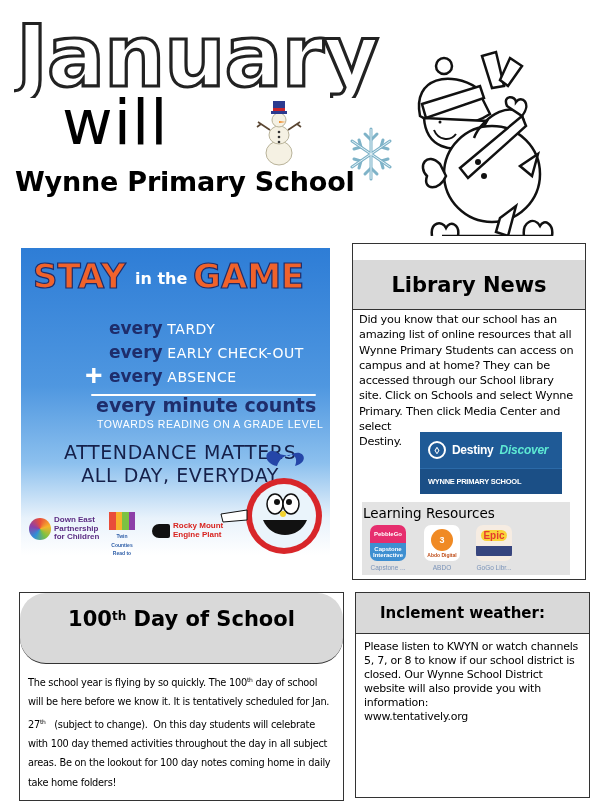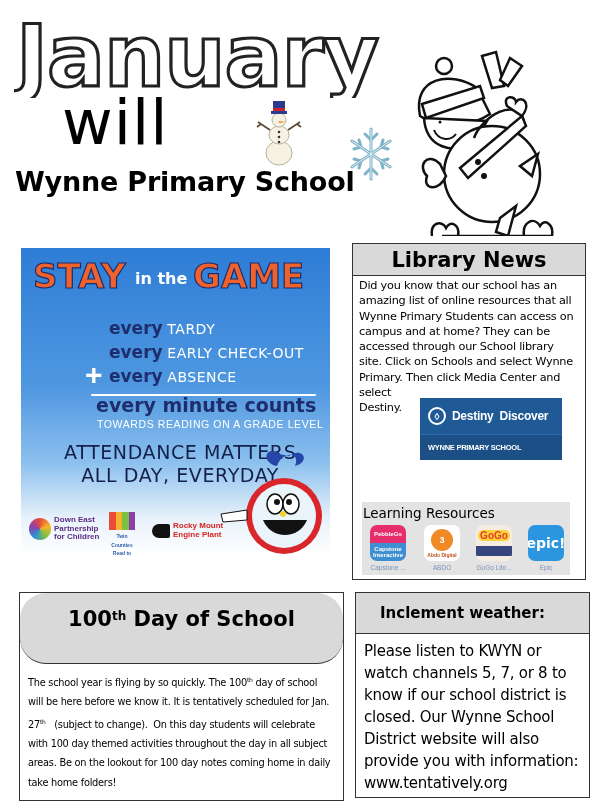--- a/index.html
+++ b/index.html
@@ -80,29 +80,29 @@
   .logo-cummins .c { width: 18px; height: 14px; background: #111; border-radius: 7px 2px 2px 7px; }
   .clock { position: absolute; left: 198px; top: 200px; width: 110px; height: 110px; }
 
   
   .box { position: absolute; border: 1.5px solid #333; background: #fff; }
   .box-head { background: #d9d9d9; border-bottom: 1.5px solid #333; display: flex; align-items: center; justify-content: center;
     font-family: "DejaVu Sans", sans-serif; font-weight: bold; color: #000; }
   .box-body { font-family: "DejaVu Sans", sans-serif; color: #000; }
 
   .library { left: 352px; top: 243px; width: 234px; height: 337px; }
-  .library .box-head { height: 32px; font-size: 21px; }
+  .library .box-head { height: 50px; font-size: 21px; margin-top: 16px; }
   .library .box-body { padding: 2px 6px 0 6px; font-size: 11.3px; line-height: 15.3px; letter-spacing: -0.25px; }
   .destiny-row { display: flex; align-items: flex-start; }
   .destiny-card {
     margin-left: 18px; width: 142px; height: 62px; background: #1f5a96; color: #fff; position: relative; top: -2px;
   }
   .destiny-top { height: 36px; display: flex; align-items: center; padding-left: 8px; gap: 6px; font-weight: bold; font-size: 12px; font-family: "Liberation Sans", sans-serif; }
   .destiny-top .ring { width: 18px; height: 18px; border: 2px solid #fff; border-radius: 50%; display: flex; align-items: center; justify-content: center; font-size: 10px; }
-  .destiny-top .disc { color: #ffffff; }
+  .destiny-top .disc { color: #5eead4; font-style: italic; }
   .destiny-bottom { height: 26px; background: #1b4f86; border-top: 1px solid #2b6aa8; display: flex; align-items: center; padding-left: 8px; font-size: 7.5px; font-weight: bold; font-family: "Liberation Sans", sans-serif; }
   .resources {
     position: absolute; left: 9px; top: 258px; width: 208px; height: 73px; background: #e3e3e3;
   }
   .resources-title { position: absolute; left: 1px; top: 3px; font-size: 13.5px; font-family: "DejaVu Sans", sans-serif; }
   .res-item { position: absolute; top: 23px; width: 52px; text-align: center; }
   .res-icon { width: 36px; height: 36px; margin: 0 auto; border-radius: 7px; overflow: hidden; font-size: 6px; font-weight: bold; color: #fff; display: flex; flex-direction: column; }
   .res-label { font-size: 6.5px; color: #7a93b8; margin-top: 3px; white-space: nowrap; overflow: hidden; }
   .ic-capstone .t { flex: 1; background: #e62e6e; display: flex; align-items: center; justify-content: center; }
   .ic-capstone .b { flex: 1; background: #3e8fd1; display: flex; align-items: center; justify-content: center; text-align: center; line-height: 6px; }
@@ -115,21 +115,21 @@
   .ic-epic { background: #2b95df; align-items: center; justify-content: center; font-size: 14px; font-family: "DejaVu Sans", sans-serif; }
 
   .hundred { left: 19px; top: 592px; width: 325px; height: 209px; }
   .hundred .box-head { height: 71px; font-size: 21px; padding-bottom: 18px; border-radius: 26px; }
   .hundred .box-head sup { font-size: 12px; position: relative; top: -3px; }
   .hundred .box-body { padding: 6px 8px 0 8px; font-size: 9.8px; line-height: 19.2px; letter-spacing: -0.25px; }
   .hundred .box-body sup { font-size: 6px; }
 
   .inclement { left: 355px; top: 592px; width: 235px; height: 206px; }
   .inclement .box-head { height: 41px; font-size: 15px; justify-content: flex-start; padding-left: 24px; }
-  .inclement .box-body { padding: 6px 8px 0 8px; font-size: 15px; line-height: 22px; letter-spacing: -0.25px; }
+  .inclement .box-body { padding: 6px 8px 0 8px; font-size: 11px; line-height: 14px; letter-spacing: -0.25px; }
 </style>
 </head>
 <body>
 
 <svg class="title-january" viewBox="0 0 370 90">
   <text x="2" y="78">January</text>
 </svg>
 <div class="title-news">will</div>
 <div class="title-school">Wynne Primary School</div>
 
@@ -269,28 +269,24 @@
     </div>
     <div class="res-item" style="left:54px">
       <div class="res-icon ic-abdo">
         <div class="o">3</div>
         <div class="l">Abdo Digital</div>
       </div>
       <div class="res-label">ABDO</div>
     </div>
     <div class="res-item" style="left:106px">
       <div class="res-icon ic-gogo">
-        <div class="g">GoGo</div>
+        <div class="g">Epic</div>
         <div class="s"></div>
       </div>
       <div class="res-label">GoGo Libr...</div>
-    </div>
-    <div class="res-item" style="left:158px">
-      <div class="res-icon ic-epic">epic!</div>
-      <div class="res-label">Epic</div>
     </div>
   </div>
 </div>
 
 <div class="box hundred">
   <div class="box-head">
     <span>100</span>
       <sup>th</sup>
       <span style="white-space:pre"> Day of School</span>
   </div>

